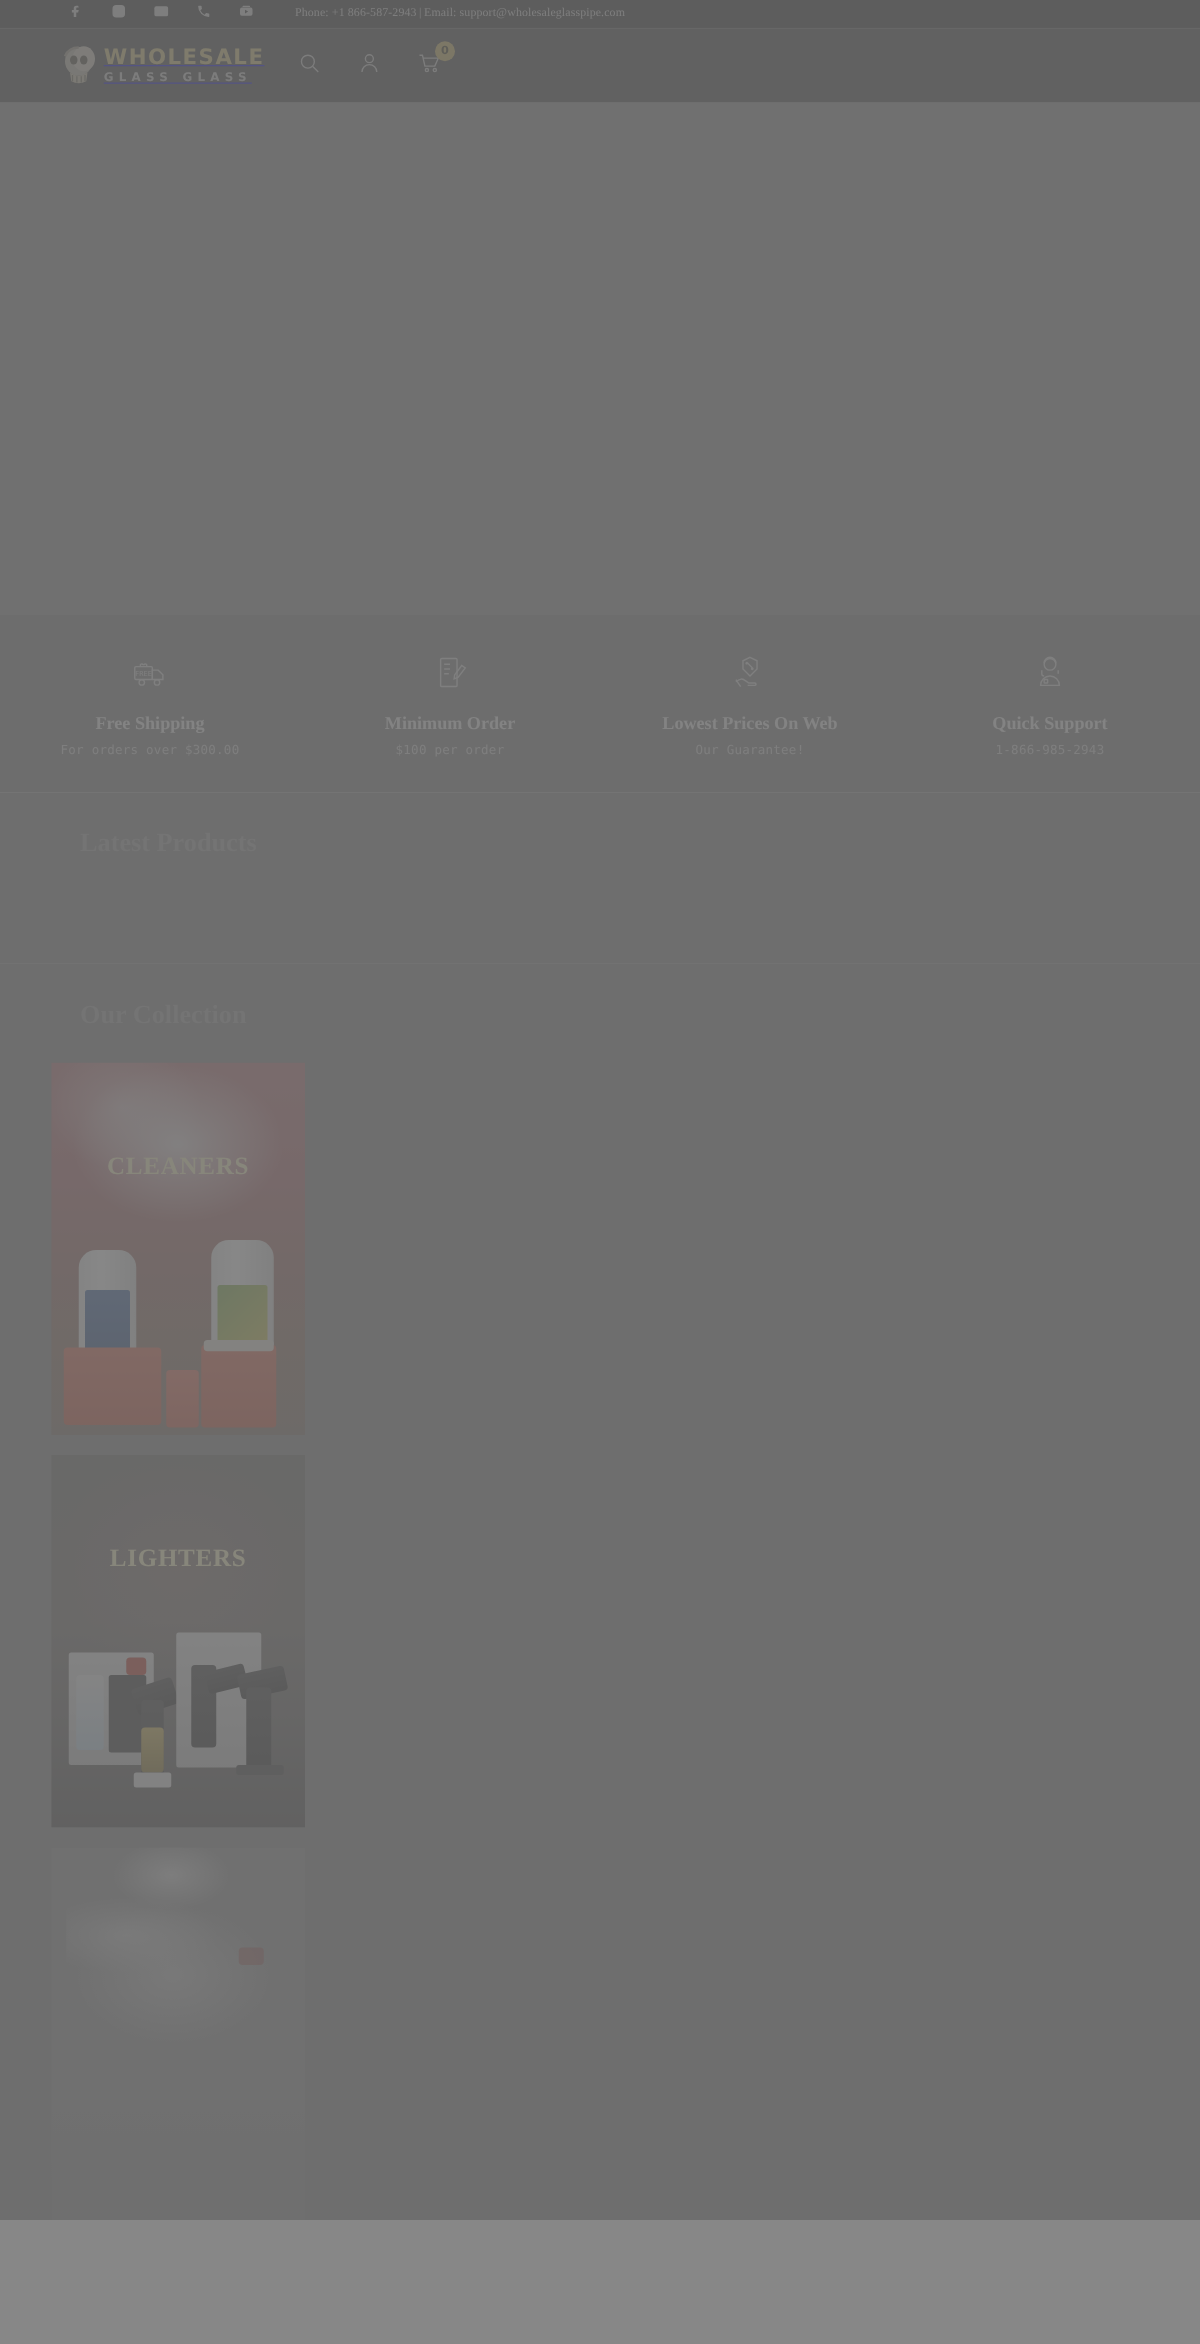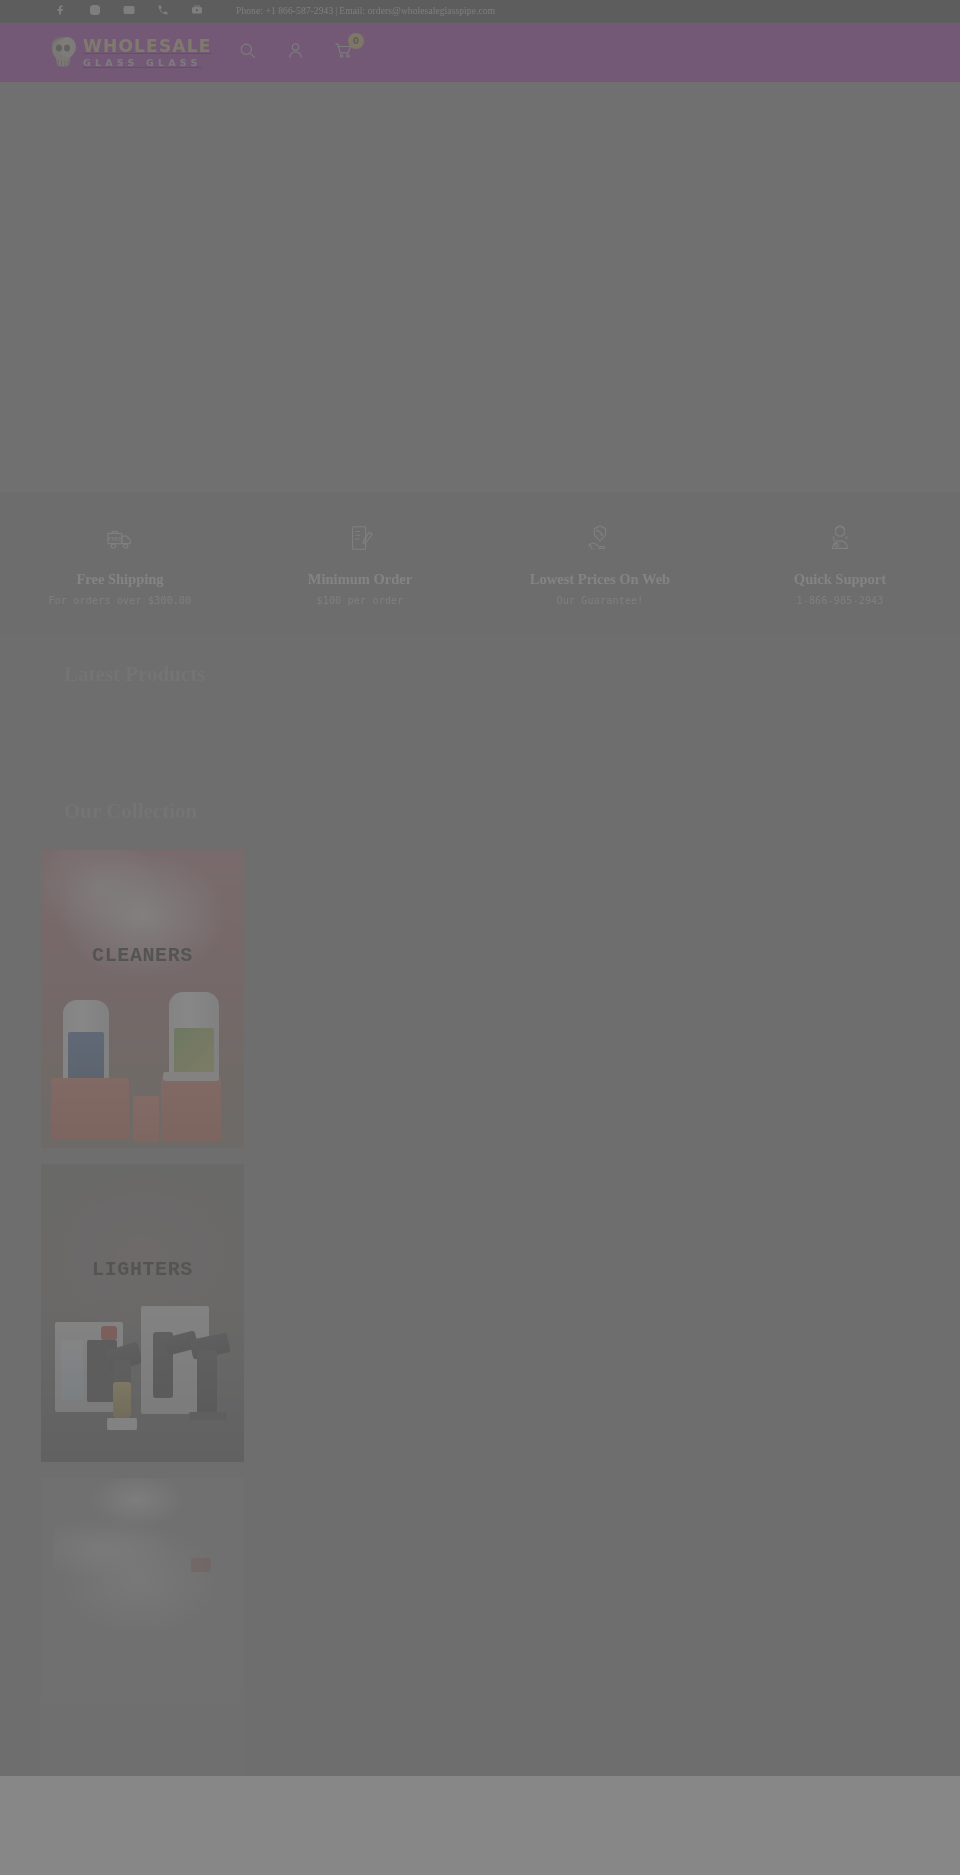--- a/index.html
+++ b/index.html
@@ -37,21 +37,21 @@
   .topinfo {
     margin-left:22px;
     font-family:"Liberation Serif", serif;
     font-size:9.5px; color:#cfcfcf; letter-spacing:.1px;
     white-space:nowrap;
   }
   .topinfo .sep { padding:0 2px; }
 
   
   .header {
-    height:59px; background:#a21caf;
+    height:59px; background:#404040;
     display:flex; align-items:center;
     position:relative;
   }
   .logo { margin-left:48px; display:flex; align-items:center; gap:5px; }
   .logo-mark { width:30px; height:34px; position:relative; flex:none; }
   .logo-text { display:flex; flex-direction:column; line-height:1; }
   .logo-top {
     font-family:"DejaVu Sans", sans-serif;
     font-weight:bold; font-size:17px; letter-spacing:1.2px;
     color:#d6c47a;
@@ -120,24 +120,23 @@
   .cards { display:flex; flex-direction:column; gap:16px; }
   .card {
     width:203px; height:298px;
     position:relative; overflow:hidden;
     cursor:pointer; flex:none;
   }
   .card-img { position:absolute; inset:0; }
   .card-label {
     position:absolute; left:0; right:0; top:72px;
     text-align:center;
-    font-family:Liberation Mono, monospace;
+    font-family:Liberation Serif, serif;
     font-weight:bold; font-size:20px; letter-spacing:.6px;
-    color:#000000;
-    margin-top:22px;
+    color:#fef9c3;
   }
 
   
   .art-cleaners {
     background:
       radial-gradient(ellipse 120px 90px at 50% 22%, rgba(235,235,235,.85), rgba(235,235,235,0) 70%),
       radial-gradient(ellipse 90px 70px at 28% 12%, rgba(240,240,240,.5), rgba(240,240,240,0) 70%),
       linear-gradient(180deg,#b9767a 0%, #b06a6f 30%, #9a6a63 55%, #8c6f62 75%, #7e6f63 100%);
   }
   .art-scales {
@@ -211,21 +210,21 @@
         <span>
           <svg viewBox="0 0 24 24">
               <rect x="2" y="6" width="20" height="13" rx="3"></rect>
               <path d="M10 9.5l5 3-5 3z" fill="#2f2f2f"></path>
               <rect x="6" y="3" width="12" height="2.2" rx="1"></rect>
             </svg>
         </span>
       </a>
     </div>
     <div class="topinfo">
-      <span>Phone: +1 866-587-2943</span><span class="sep">|</span><span>Email: orders@wholesaleglasspipe.com</span>
+      <span>Phone: +1 866-587-2943</span><span class="sep">|</span><span>Email: support@wholesaleglasspipe.com</span>
     </div>
   </div>
 
   <div class="header">
     <a href="#" class="logo">
       <span class="logo-mark">
         <svg viewBox="0 0 30 34" width="30" height="34">
           <ellipse cx="15" cy="13" rx="11" ry="11.5" fill="#b9b3a3"></ellipse>
           <ellipse cx="19" cy="11" rx="9" ry="10" fill="#cfc9bb"></ellipse>
           <ellipse cx="11" cy="12" rx="3" ry="3.6" fill="#4b4639"></ellipse>

